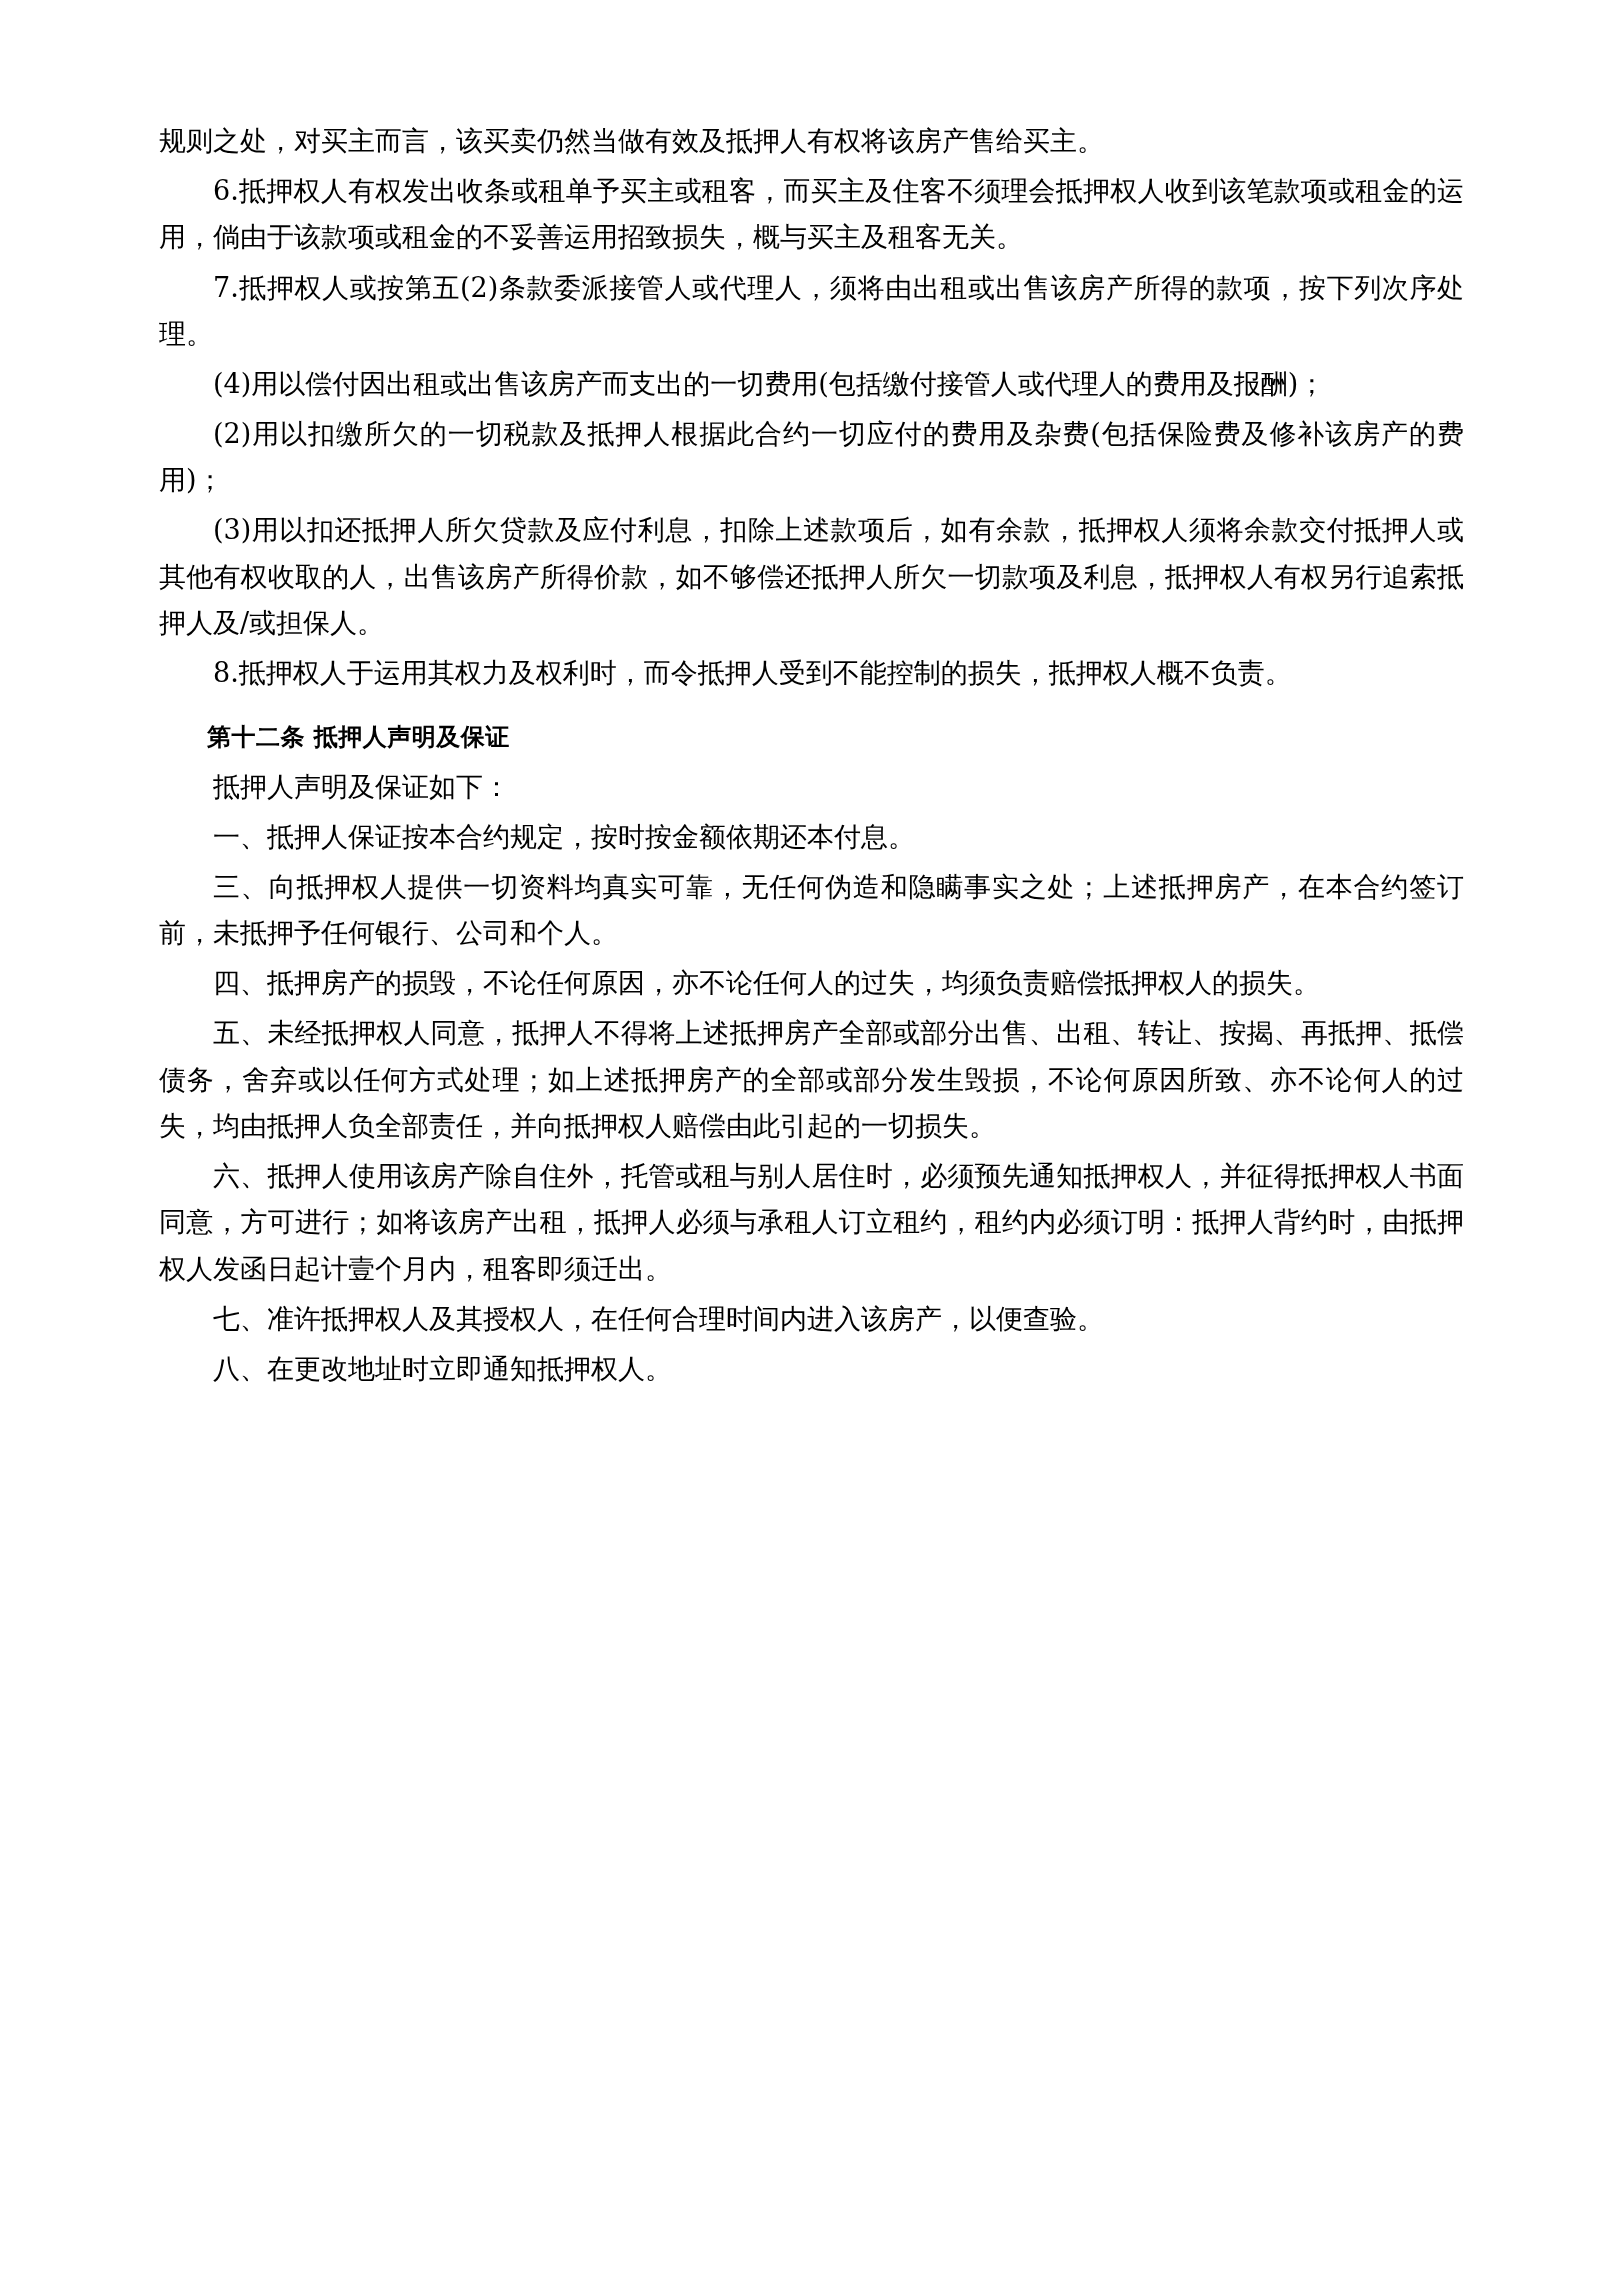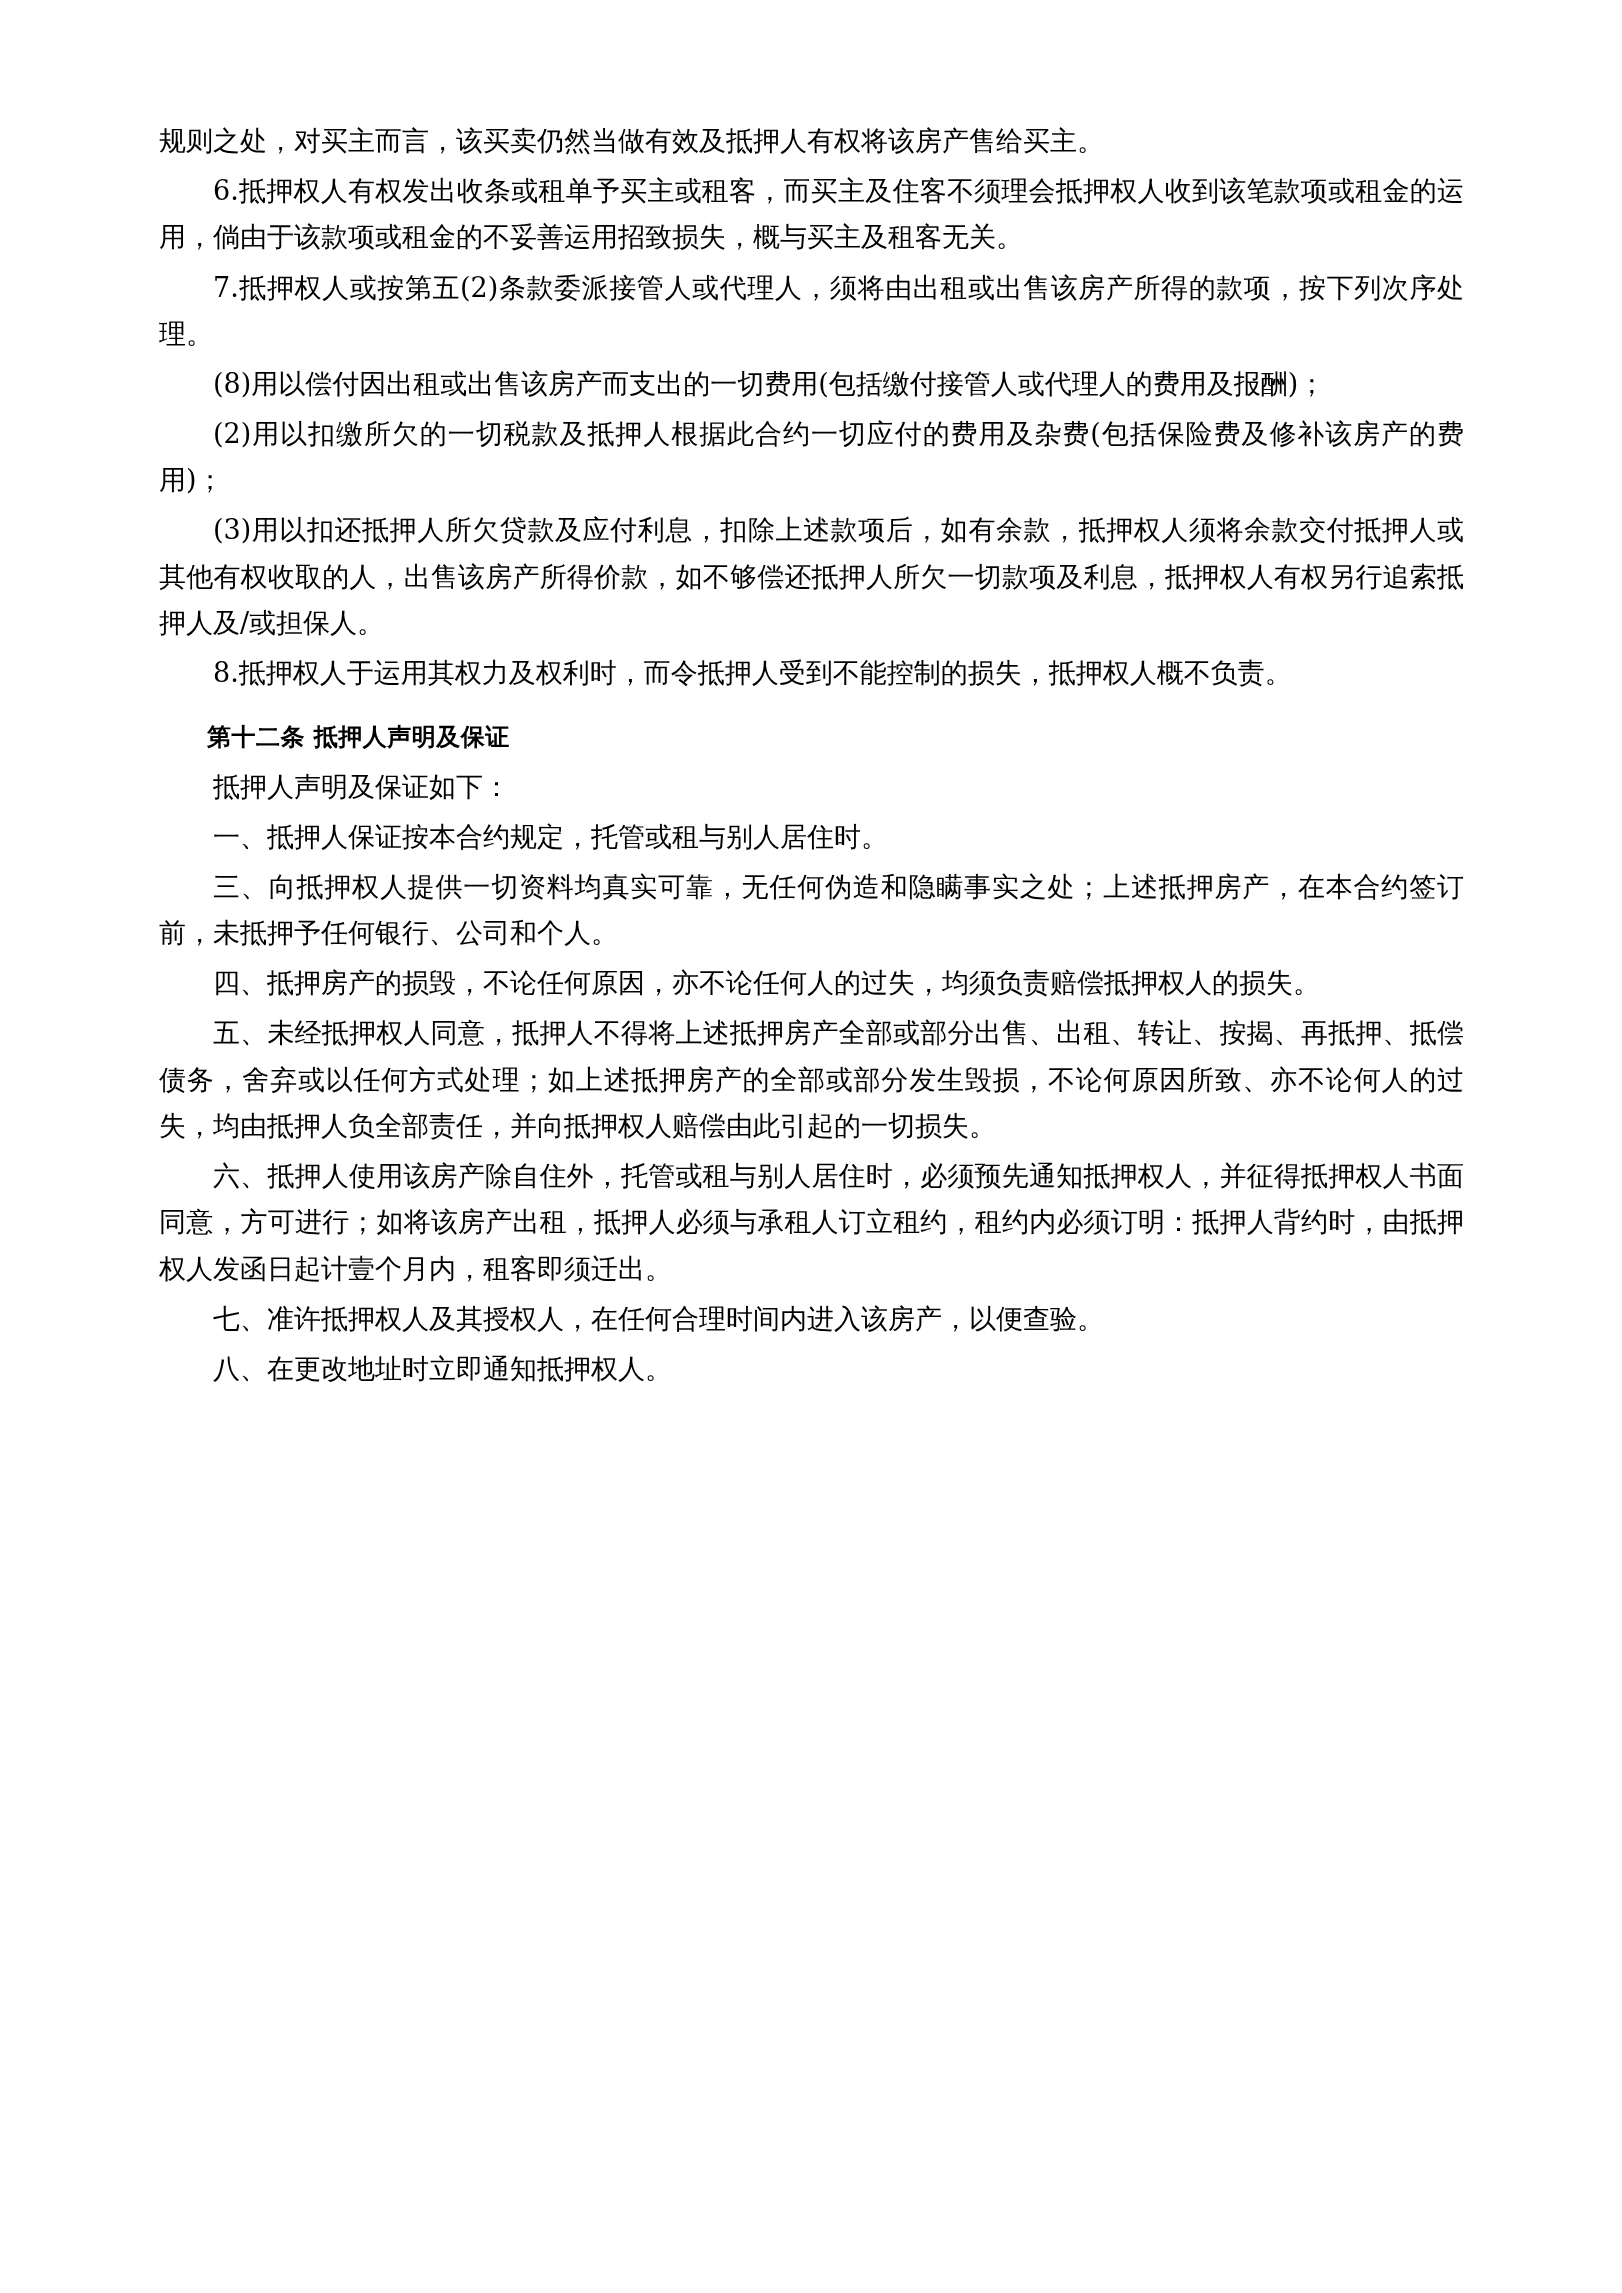--- a/index.html
+++ b/index.html
@@ -44,29 +44,29 @@
 </style>
 </head>
 <body>
 
 <div class="page">
   <div class="doc-body">
 
     <p class="para">规则之处，对买主而言，该买卖仍然当做有效及抵押人有权将该房产售给买主。</p>
     <p class="para indent">6.抵押权人有权发出收条或租单予买主或租客，而买主及住客不须理会抵押权人收到该笔款项或租金的运用，倘由于该款项或租金的不妥善运用招致损失，概与买主及租客无关。</p>
     <p class="para indent">7.抵押权人或按第五(2)条款委派接管人或代理人，须将由出租或出售该房产所得的款项，按下列次序处理。</p>
-    <p class="para indent">(8)用以偿付因出租或出售该房产而支出的一切费用(包括缴付接管人或代理人的费用及报酬)；</p>
+    <p class="para indent">(4)用以偿付因出租或出售该房产而支出的一切费用(包括缴付接管人或代理人的费用及报酬)；</p>
     <p class="para indent">(2)用以扣缴所欠的一切税款及抵押人根据此合约一切应付的费用及杂费(包括保险费及修补该房产的费用)；</p>
     <p class="para indent">(3)用以扣还抵押人所欠贷款及应付利息，扣除上述款项后，如有余款，抵押权人须将余款交付抵押人或其他有权收取的人，出售该房产所得价款，如不够偿还抵押人所欠一切款项及利息，抵押权人有权另行追索抵押人及/或担保人。</p>
     <p class="para indent">8.抵押权人于运用其权力及权利时，而令抵押人受到不能控制的损失，抵押权人概不负责。</p>
 
     <h2 class="heading">第十二条  抵押人声明及保证</h2>
 
     <p class="para indent">抵押人声明及保证如下：</p>
-    <p class="para indent">一、抵押人保证按本合约规定，托管或租与别人居住时。</p>
+    <p class="para indent">一、抵押人保证按本合约规定，按时按金额依期还本付息。</p>
     <p class="para indent">三、向抵押权人提供一切资料均真实可靠，无任何伪造和隐瞒事实之处；上述抵押房产，在本合约签订前，未抵押予任何银行、公司和个人。</p>
     <p class="para indent">四、抵押房产的损毁，不论任何原因，亦不论任何人的过失，均须负责赔偿抵押权人的损失。</p>
     <p class="para indent">五、未经抵押权人同意，抵押人不得将上述抵押房产全部或部分出售、出租、转让、按揭、再抵押、抵偿债务，舍弃或以任何方式处理；如上述抵押房产的全部或部分发生毁损，不论何原因所致、亦不论何人的过失，均由抵押人负全部责任，并向抵押权人赔偿由此引起的一切损失。</p>
     <p class="para indent">六、抵押人使用该房产除自住外，托管或租与别人居住时，必须预先通知抵押权人，并征得抵押权人书面同意，方可进行；如将该房产出租，抵押人必须与承租人订立租约，租约内必须订明：抵押人背约时，由抵押权人发函日起计壹个月内，租客即须迁出。</p>
     <p class="para indent">七、准许抵押权人及其授权人，在任何合理时间内进入该房产，以便查验。</p>
     <p class="para indent">八、在更改地址时立即通知抵押权人。</p>
 
   </div>
 </div>
 

